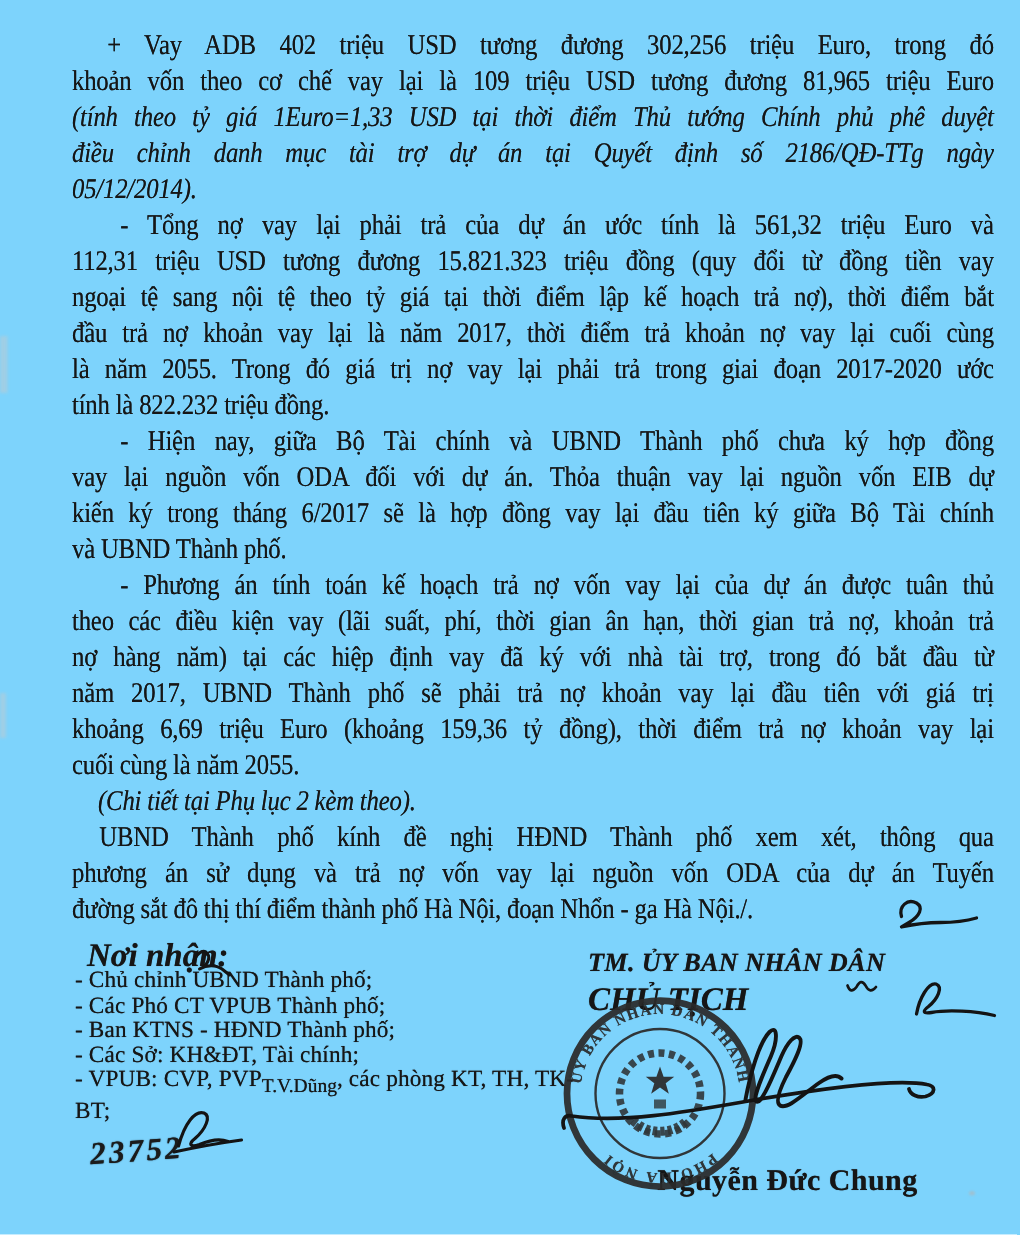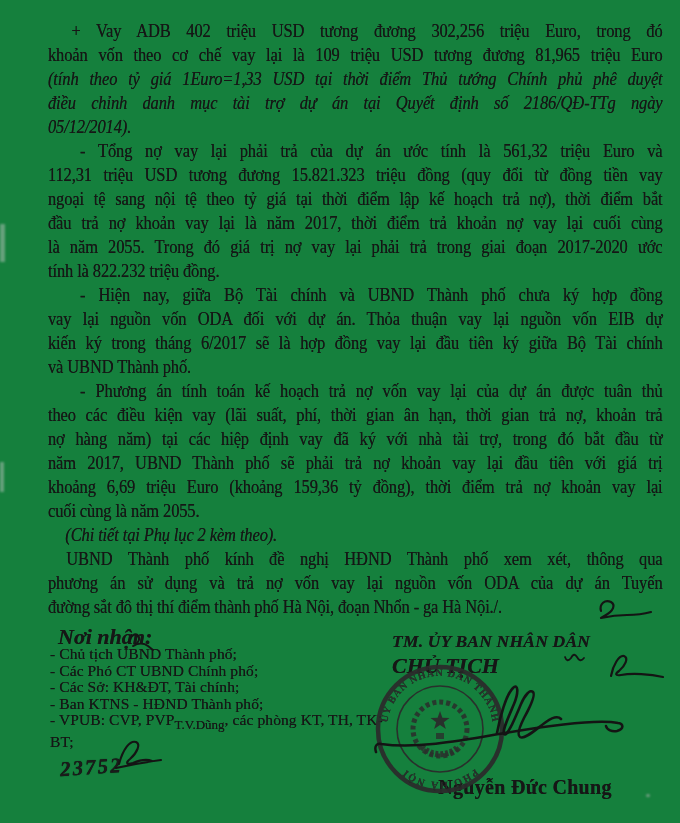--- a/index.html
+++ b/index.html
@@ -1,18 +1,18 @@
 <!DOCTYPE html>
 <html><head>
 <meta charset="utf-8">
 <style>
   html,body{margin:0;padding:0;background:#ffffff;}
   .page{
     position:relative;width:680px;height:823px;overflow:hidden;
-    background:#15803d;
+    background:#7dd3fc;
     color:#161616;
     font-family:"Liberation Serif","DejaVu Serif",serif;
     text-shadow:0 0 0.45px rgba(20,20,20,0.8);
   }
   
   .body-abs{position:absolute;left:48px;top:19px;}
   .body-inner{width:708px;transform:scaleX(0.868);transform-origin:0 0;}
   .bl{
     font-size:19px;line-height:24px;height:24px;
     letter-spacing:-0.15px;
@@ -81,24 +81,24 @@
         <div class="bl it last" style="text-indent: 20px;">(Chi tiết tại Phụ lục 2 kèm theo).</div>
         <div class="bl" style="text-indent: 21px;">UBND Thành phố kính đề nghị HĐND Thành phố xem xét, thông qua</div>
         <div class="bl">phương án sử dụng và trả nợ vốn vay lại nguồn vốn ODA của dự án Tuyến</div>
         <div class="bl last">đường sắt đô thị thí điểm thành phố Hà Nội, đoạn Nhổn - ga Hà Nội./.</div>
       </div>
   </div>
 
   <div class="recipients">
     <div class="rc-heading">Nơi nhận:</div>
     <div>
-        <div class="rc-item">- Chủ tịch UBND Thành phố;</div>
-        <div class="rc-item">- Các Phó CT UBND Chính phố;</div>
+        <div class="rc-item">- Chủ chỉnh UBND Thành phố;</div>
+        <div class="rc-item">- Các Phó CT VPUB Thành phố;</div>
+        <div class="rc-item">- Ban KTNS - HĐND Thành phố;</div>
         <div class="rc-item">- Các Sở: KH&amp;ĐT, Tài chính;</div>
-        <div class="rc-item">- Ban KTNS - HĐND Thành phố;</div>
         <div class="rc-item"><span>- VPUB: CVP, PVP</span><sub>T.V.Dũng</sub><span>, các phòng KT, TH, TK-BT;</span></div>
       </div>
   </div>
 
   <div class="hand-number">23752</div>
 
   <div class="sign-block">
     <div class="sign-org">TM. ỦY BAN NHÂN DÂN</div>
     <div class="sign-title">CHỦ TỊCH</div>
   </div>

